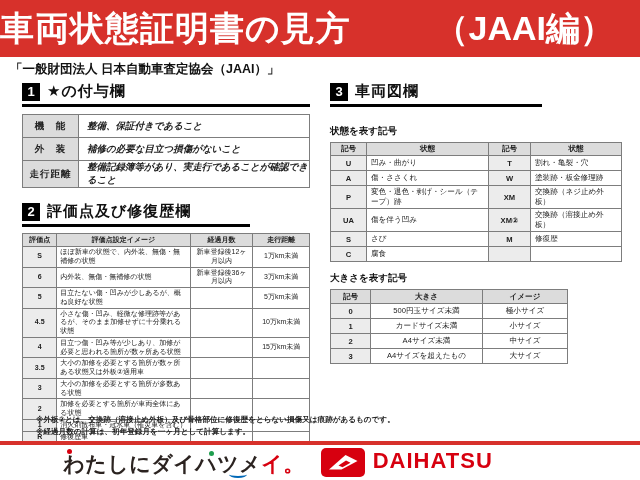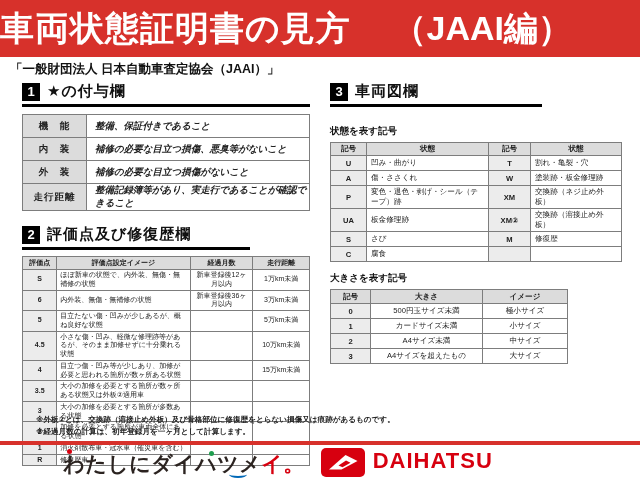--- a/index.html
+++ b/index.html
@@ -7,21 +7,21 @@
   body {
     position:relative; overflow:hidden; background:#ffffff;
     font-family:"Liberation Sans","DejaVu Sans",sans-serif; color:#1c1c1c;
   }
   
   .banner {
     position:absolute; left:0; top:0; width:640px; height:57px;
     background:#d7312b; color:#fff; display:flex; align-items:center;
   }
   .banner .title { font-size:34px; font-weight:bold; letter-spacing:1px; white-space:nowrap; }
-  .banner .edition { font-size:34px; font-weight:bold; margin-left:auto; margin-right:68px; white-space:nowrap; }
+  .banner .edition { font-size:34px; font-weight:bold; margin-left:auto; margin-right:26px; white-space:nowrap; }
   
   .subtitle { position:absolute; left:10px; top:61px; font-size:12.5px; font-weight:bold; color:#111; white-space:nowrap; }
   
   .col-left  { position:absolute; left:22px;  top:82px; width:290px; }
   .col-right { position:absolute; left:330px; top:82px; width:294px; }
   
   .sec-head { display:flex; align-items:center; gap:7px; border-bottom:3px solid #000; padding-bottom:3px; }
   .sec-head.u1 { width:288px; }
   .sec-head.u2 { width:228px; }
   .sec-head.u3 { width:212px; }
@@ -30,21 +30,21 @@
     display:flex; align-items:center; justify-content:center; flex:0 0 18px;
   }
   .sec-title { font-size:15px; font-weight:bold; color:#111; letter-spacing:1px; white-space:nowrap; }
   
   table { border-collapse:collapse; table-layout:fixed; }
   th, td { border:1px solid #7d7d7d; overflow:hidden; }
   th { background:#dcdcdc; font-weight:bold; }
   
   .star-tbl { margin-top:7px; width:288px; font-size:9.5px; }
   .star-tbl td { height:23px; font-weight:bold; color:#222; }
-  .star-tbl td:first-child { width:64px; background:#dcdcdc; text-align:center; letter-spacing:1px; }
+  .star-tbl td:first-child { width:56px; background:#dcdcdc; text-align:center; letter-spacing:1px; }
   .star-tbl td:last-child { padding-left:8px;font-style:italic; }
   
   .eval-tbl { margin-top:6px; width:288px; font-size:7px; color:#222; line-height:1.25; }
   .eval-tbl th { height:13px; font-size:7px; }
   .eval-tbl td { padding:1px 3px; }
   .eval-tbl th:nth-child(1), .eval-tbl td:nth-child(1) { width:34px; text-align:center; }
   .eval-tbl td:nth-child(1) { background:#ececec; font-weight:bold; }
   .eval-tbl th:nth-child(2), .eval-tbl td:nth-child(2) { width:132px; }
   .eval-tbl th:nth-child(3), .eval-tbl td:nth-child(3) { width:62px; text-align:center; }
   .eval-tbl th:nth-child(4), .eval-tbl td:nth-child(4) { width:56px; text-align:center; }
@@ -93,24 +93,20 @@
     <span class="sec-num">1</span>
     <span class="sec-title">★の付与欄</span>
   </div>
   <table class="star-tbl">
     <tbody>
         <tr>
           <td>機　能</td>
           <td>整備、保証付きであること</td>
         </tr>
         <tr>
-          <td>内　装</td>
-          <td>補修の必要な目立つ損傷、悪臭等がないこと</td>
-        </tr>
-        <tr>
           <td>外　装</td>
           <td>補修の必要な目立つ損傷がないこと</td>
         </tr>
         <tr>
           <td>走行距離</td>
           <td>整備記録簿等があり、実走行であることが確認できること</td>
         </tr>
       </tbody>
   </table>
 
@@ -224,21 +220,21 @@
           <td>塗装跡・板金修理跡</td>
         </tr>
         <tr>
           <td>P</td>
           <td>変色・退色・剥げ・シール（テープ）跡</td>
           <td>XM</td>
           <td>交換跡（ネジ止め外板）</td>
         </tr>
         <tr>
           <td>UA</td>
-          <td>板金修理跡</td>
+          <td>傷を伴う凹み</td>
           <td>XM②</td>
           <td>交換跡（溶接止め外板）</td>
         </tr>
         <tr>
           <td>S</td>
           <td>さび</td>
           <td>M</td>
           <td>修復歴</td>
         </tr>
         <tr>

